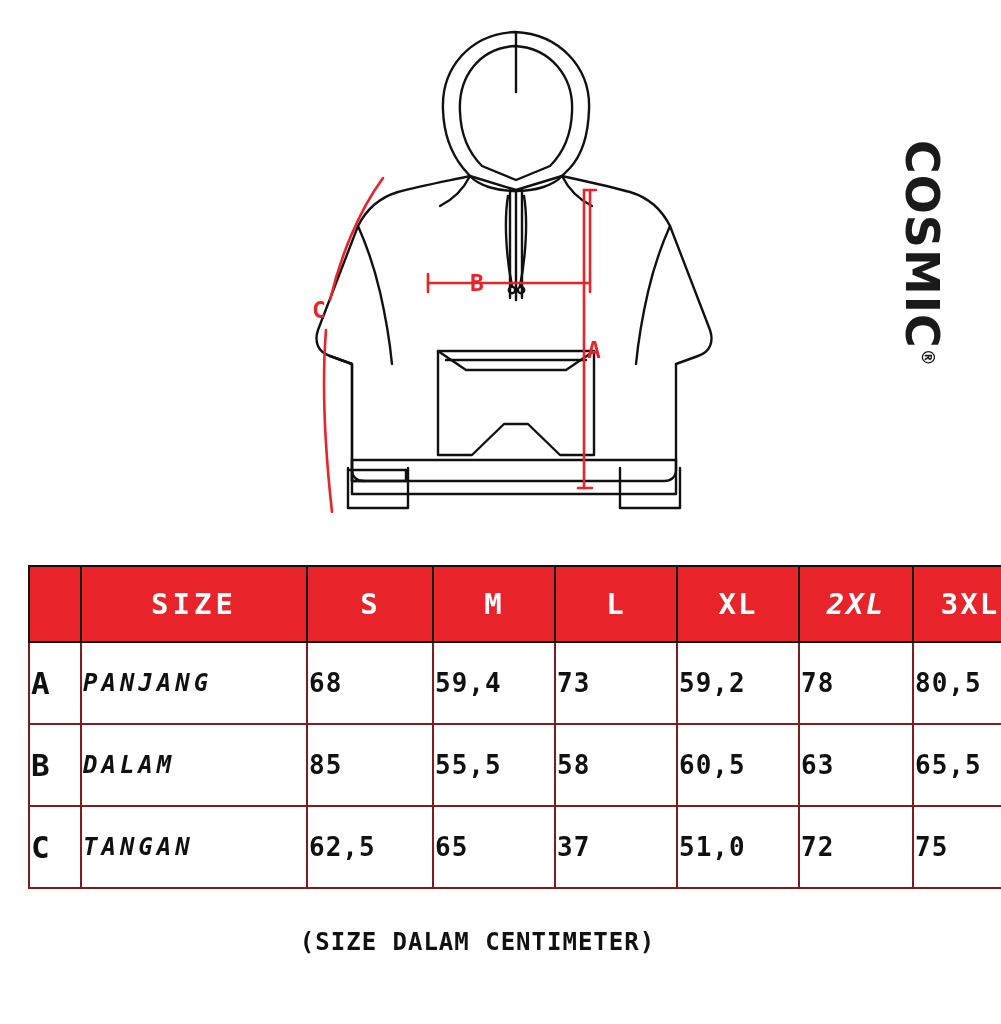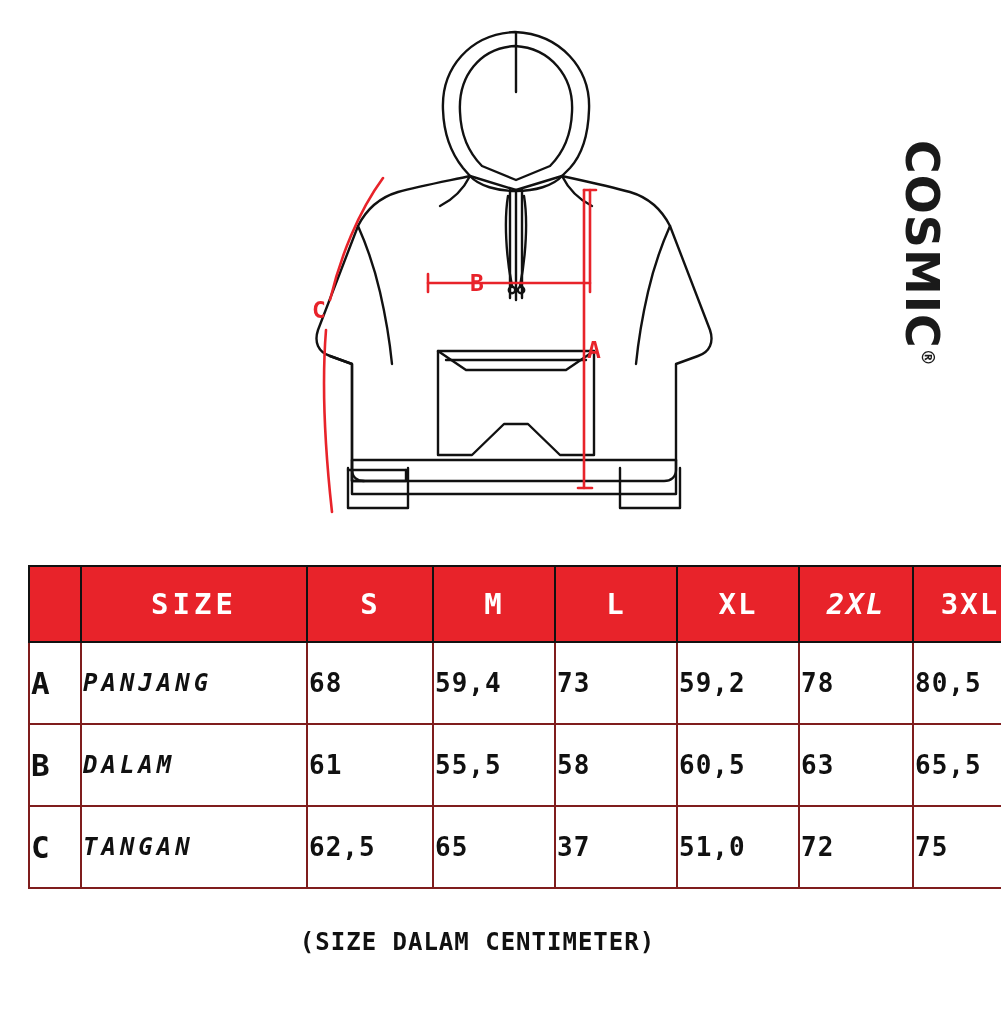--- a/index.html
+++ b/index.html
@@ -236,21 +236,21 @@
         <td>68</td>
         <td>59,4</td>
         <td>73</td>
         <td>59,2</td>
         <td>78</td>
         <td>80,5</td>
       </tr>
       <tr>
         <td class="key-cell">B</td>
         <td class="name-cell">DALAM</td>
-        <td>61</td>
+        <td>85</td>
         <td>55,5</td>
         <td>58</td>
         <td>60,5</td>
         <td>63</td>
         <td>65,5</td>
       </tr>
       <tr>
         <td class="key-cell">C</td>
         <td class="name-cell">TANGAN</td>
         <td>62,5</td>

